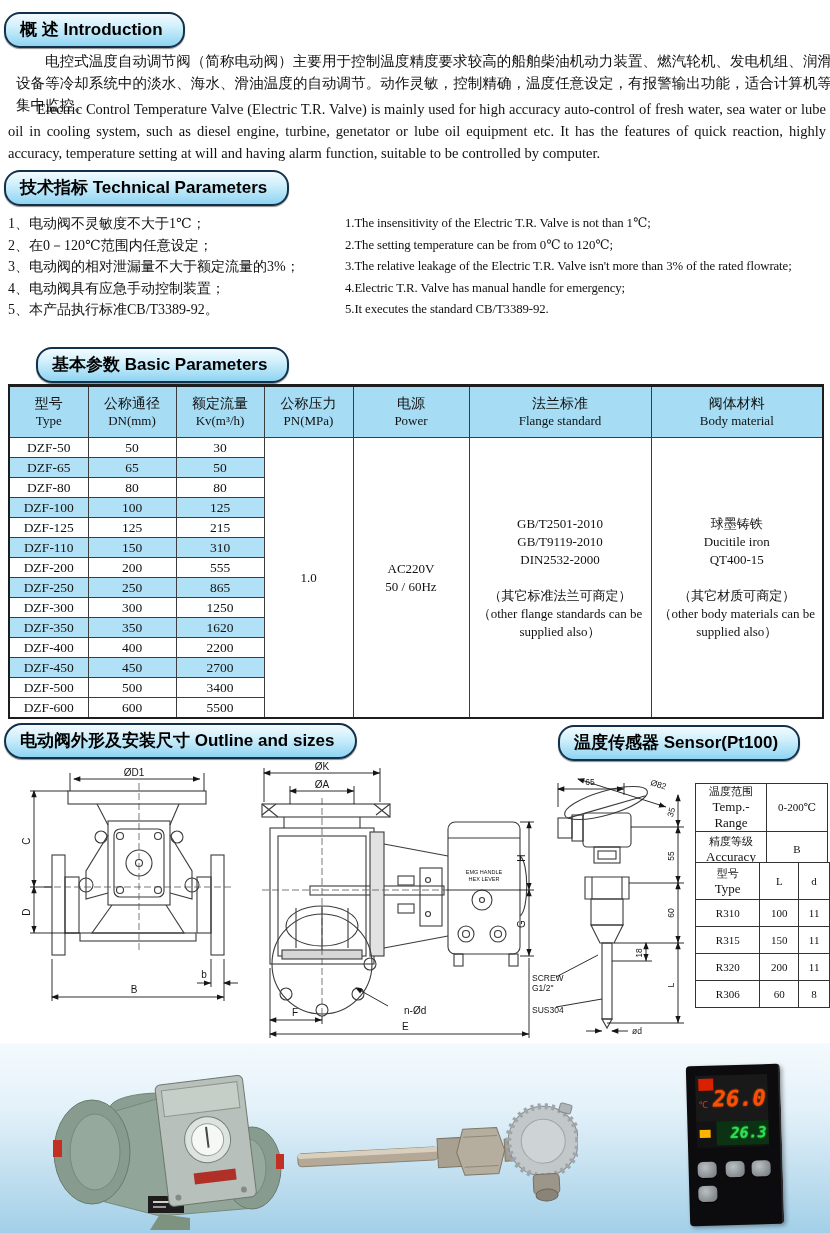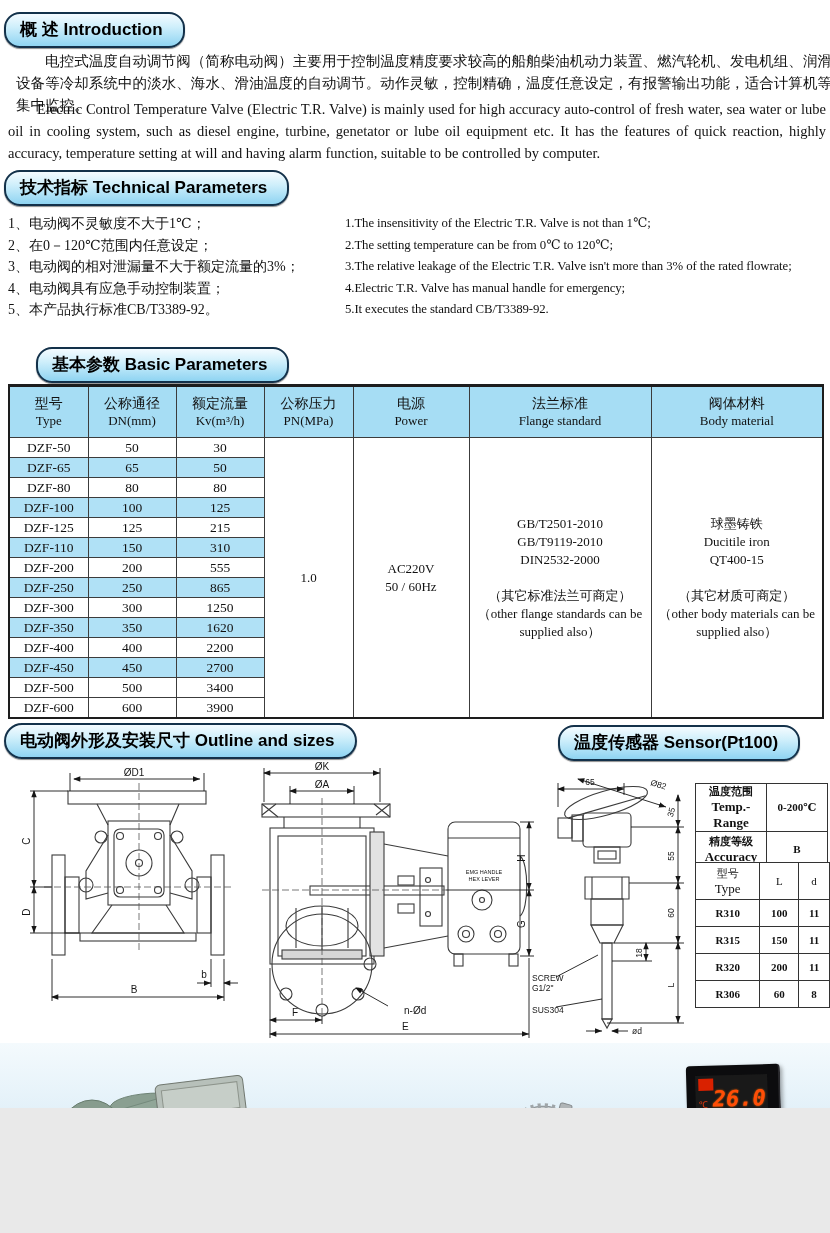--- a/index.html
+++ b/index.html
@@ -1,16 +1,16 @@
 <!DOCTYPE html>
 <html><head>
 <meta charset="utf-8">
 <style>
   html,body{margin:0;padding:0;background:#e9e9e9;}
-  #page{position:relative;width:830px;height:1108px;margin:0 auto;background:#fff;
+  #page{position:relative;width:830px;height:1233px;margin:0 auto;background:#fff;
         overflow:hidden;font-family:"Liberation Serif","DejaVu Serif",serif;color:#111;}
   .abs{position:absolute;}
 
   
   .pill{display:inline-block;border:2px solid #13314a;border-radius:16px;
         background:linear-gradient(#f4fbff 0%,#cfeffb 40%,#8fd4f2 100%);
         font-family:"Liberation Sans","DejaVu Sans",sans-serif;font-weight:bold;
         font-size:17px;color:#000;padding:4px 20px 5px 14px;white-space:nowrap;
         box-shadow:0 1px 1px rgba(0,0,0,.45);}
 
@@ -28,21 +28,21 @@
   table.basic th,table.basic td{border:1px solid #3c3c3c;text-align:center;padding:0;}
   table.basic thead th{background:#a6ddf4;font-weight:normal;height:50px;}
   table.basic thead .h-cn{font-size:14px;}
   table.basic thead .h-en{font-size:13px;}
   table.basic tbody td{height:19px;}
   table.basic tr.hl td{background:#b0e1f6;}
   td.merged{background:#fff !important;white-space:pre-line;font-size:13px;line-height:18px;vertical-align:middle;}
 
   
   table.spec,table.size{border-collapse:collapse;font-size:11px;background:#fff;}
-  table.spec td,table.size td,table.size th{border:1px solid #333;text-align:center;padding:0 2px;font-weight:bold;}
+  table.spec td,table.size td,table.size th{border:1px solid #333;text-align:center;padding:0 2px;}
   table.spec td.lab{width:66px;height:34px;}
   table.spec td.val{width:56px;}
   table.size th{font-weight:normal;height:36px;}
   table.size td{height:26px;}
   table.size .c-type{width:60px;}
   table.size .c-l{width:34px;}
   table.size .c-d{width:26px;}
   .en-small{font-size:13px;}
 
   
@@ -242,21 +242,21 @@
 
   <tr>
     <td>DZF-500</td>
     <td>500</td>
     <td>3400</td>
   </tr>
 
   <tr>
     <td>DZF-600</td>
     <td>600</td>
-    <td>3900</td>
+    <td>5500</td>
   </tr>
 </tbody>
   </table>
 
   <div class="abs pill" style="left:4px;top:723px;border-radius:18px;">电动阀外形及安装尺寸 Outline and sizes</div>
   <div class="abs pill" style="left:558px;top:725px;">温度传感器 Sensor(Pt100)</div>
 
   <svg class="abs" style="left:22px;top:765px;" width="232" height="272" viewBox="0 0 232 272">
     <defs>
       <marker id="fa" markerWidth="9" markerHeight="7" refX="8" refY="3" orient="auto">

